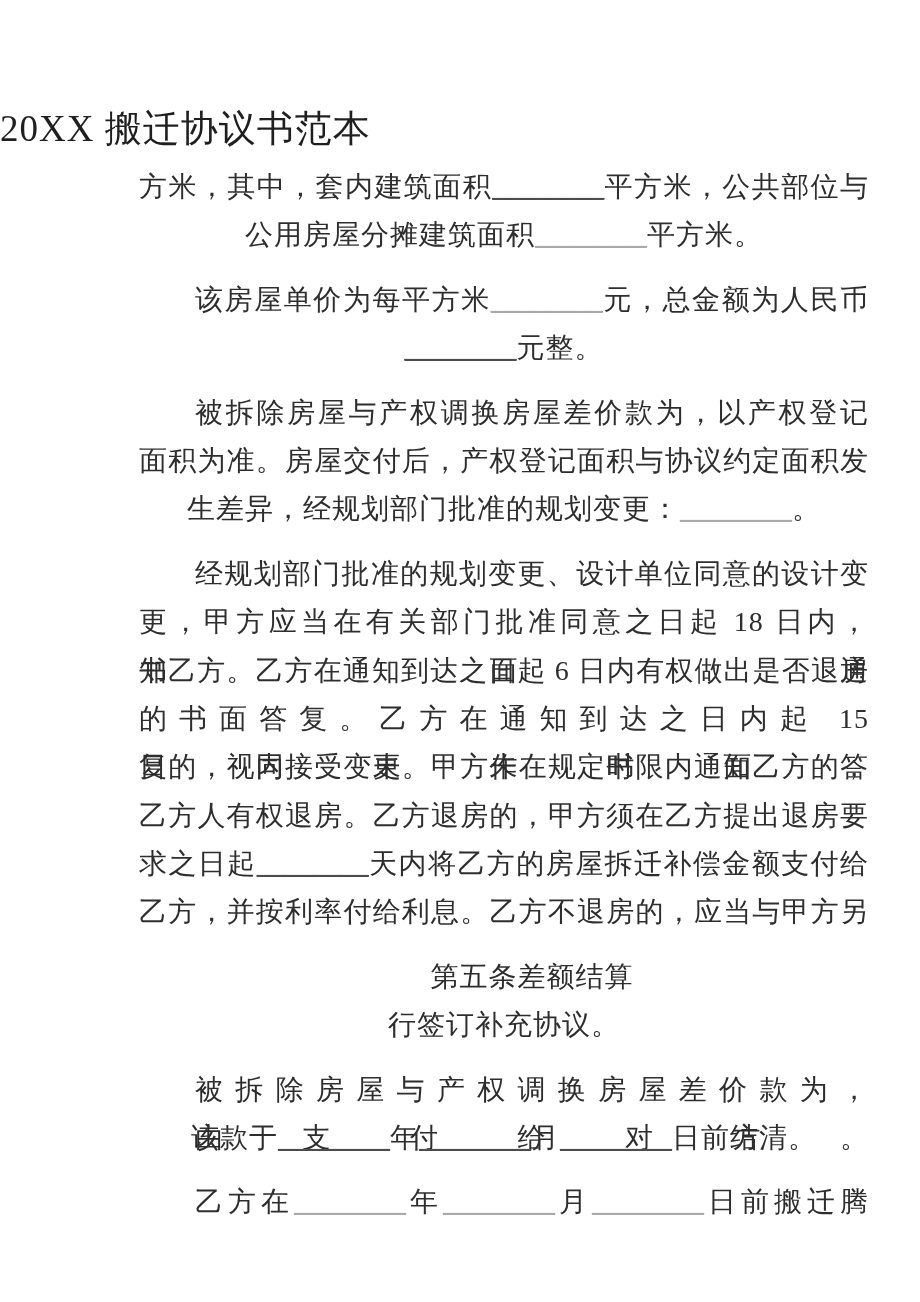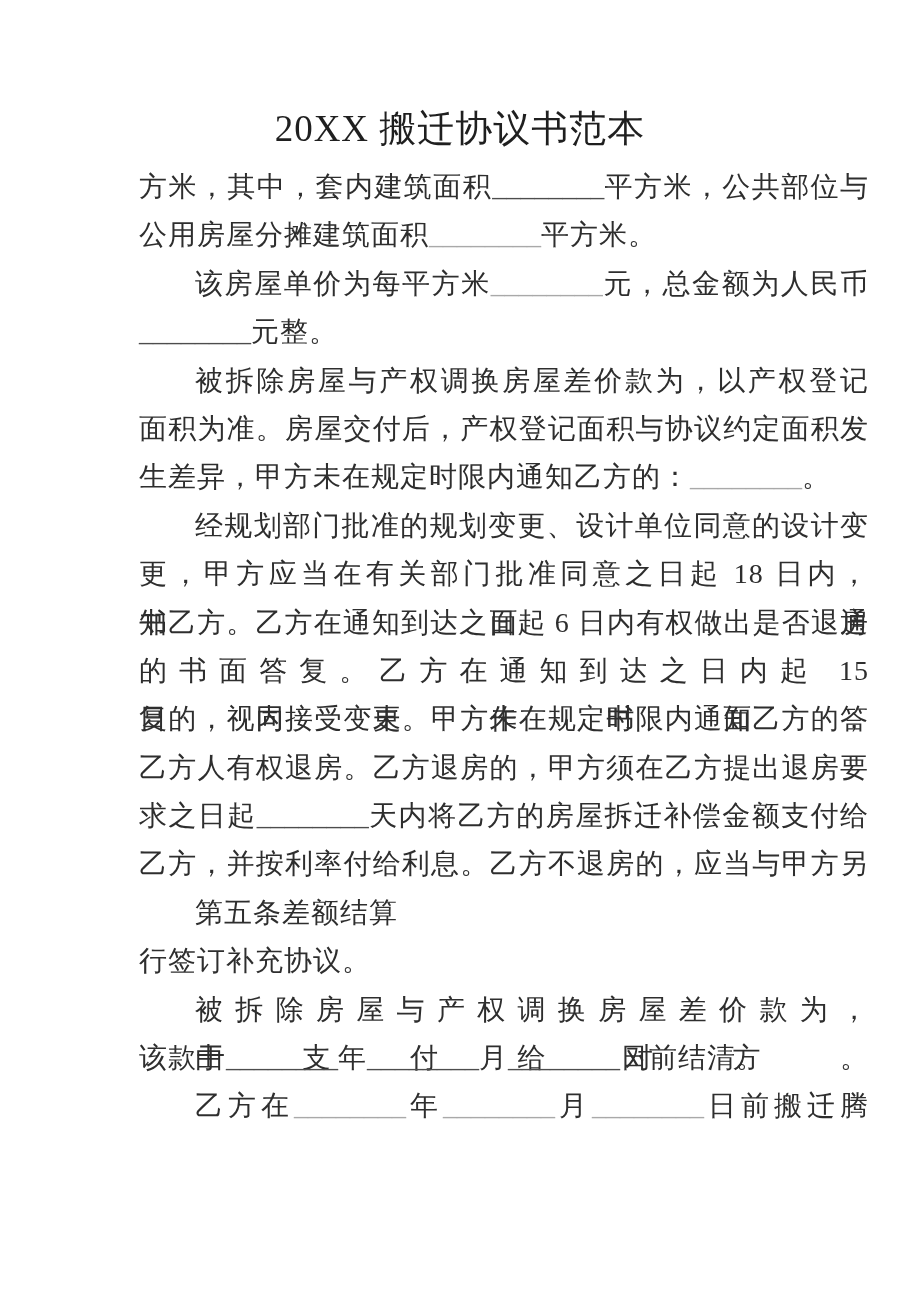--- a/index.html
+++ b/index.html
@@ -12,68 +12,70 @@
     width: 920px;
     height: 1302px;
     background: #ffffff;
     overflow: hidden;
     font-family: "Liberation Serif", "DejaVu Serif", serif;
     color: #2e2e2e;
   }
   .doc-title {
     padding-top: 100px;
     width: 920px;
-    text-align: center;
+    text-align: left;
     font-size: 37px;
     line-height: 58px;
     letter-spacing: 1px;
     color: #1f1f1f;
     white-space: nowrap;
   }
   .doc-body {
     margin: 5px 0 0 139px;
     width: 730px;
   }
   .line {
     width: 730px;
     height: 48.4px;
     line-height: 48.4px;
     font-size: 28px;
     letter-spacing: 1px;
-    text-align: left;
+    text-align: center;
     word-break: keep-all;
     color: #2e2e2e;
   }
   .line.justify {
     text-align: justify;
     text-align-last: justify;
   }
   .line.indent {
     padding-left: 56px;
     width: 674px;
+    margin-top: 16px;
   }
   .blank {
     letter-spacing: 0;
+    text-decoration: underline;
   }
   .blank.dark { color: #4d4d4d; }
   .blank.gray { color: #a9a9a9; }
 </style>
 </head>
 <body>
 
 <div class="page">
   <div class="doc-title">20XX 搬迁协议书范本</div>
   <div class="doc-body">
       <div class="line justify"><span>方米，其中，套内建筑面积</span><span class="blank dark">________</span><span>平方米，公共部位与</span></div>
       <div class="line"><span>公用房屋分摊建筑面积</span><span class="blank gray">________</span><span>平方米。</span></div>
       <div class="line indent justify"><span>该房屋单价为每平方米</span><span class="blank gray">________</span><span>元，总金额为人民币</span></div>
       <div class="line"><span class="blank dark">________</span><span>元整。</span></div>
       <div class="line indent justify"><span>被拆除房屋与产权调换房屋差价款为，以产权登记</span></div>
       <div class="line justify"><span>面积为准。房屋交付后，产权登记面积与协议约定面积发</span></div>
-      <div class="line"><span>生差异，甲方未在规定时限内通知乙方的：</span><span class="blank gray">________</span><span>。</span></div>
+      <div class="line"><span>生差异，经规划部门批准的规划变更：</span><span class="blank gray">________</span><span>。</span></div>
       <div class="line indent justify"><span>经规划部门批准的规划变更、设计单位同意的设计变</span></div>
       <div class="line justify"><span>更，甲方应当在有关部门批准同意之日起 18 日内，书面通</span></div>
       <div class="line justify"><span>知乙方。乙方在通知到达之日起 6 日内有权做出是否退房</span></div>
       <div class="line justify"><span>的书面答复。乙方在通知到达之日内起 15 日内未作书面答</span></div>
       <div class="line justify"><span>复的，视同接受变更。甲方未在规定时限内通知乙方的，</span></div>
       <div class="line justify"><span>乙方人有权退房。乙方退房的，甲方须在乙方提出退房要</span></div>
       <div class="line justify"><span>求之日起</span><span class="blank dark">________</span><span>天内将乙方的房屋拆迁补偿金额支付给</span></div>
       <div class="line justify"><span>乙方，并按利率付给利息。乙方不退房的，应当与甲方另</span></div>
       <div class="line indent"><span>第五条差额结算</span></div>
       <div class="line"><span>行签订补充协议。</span></div>

